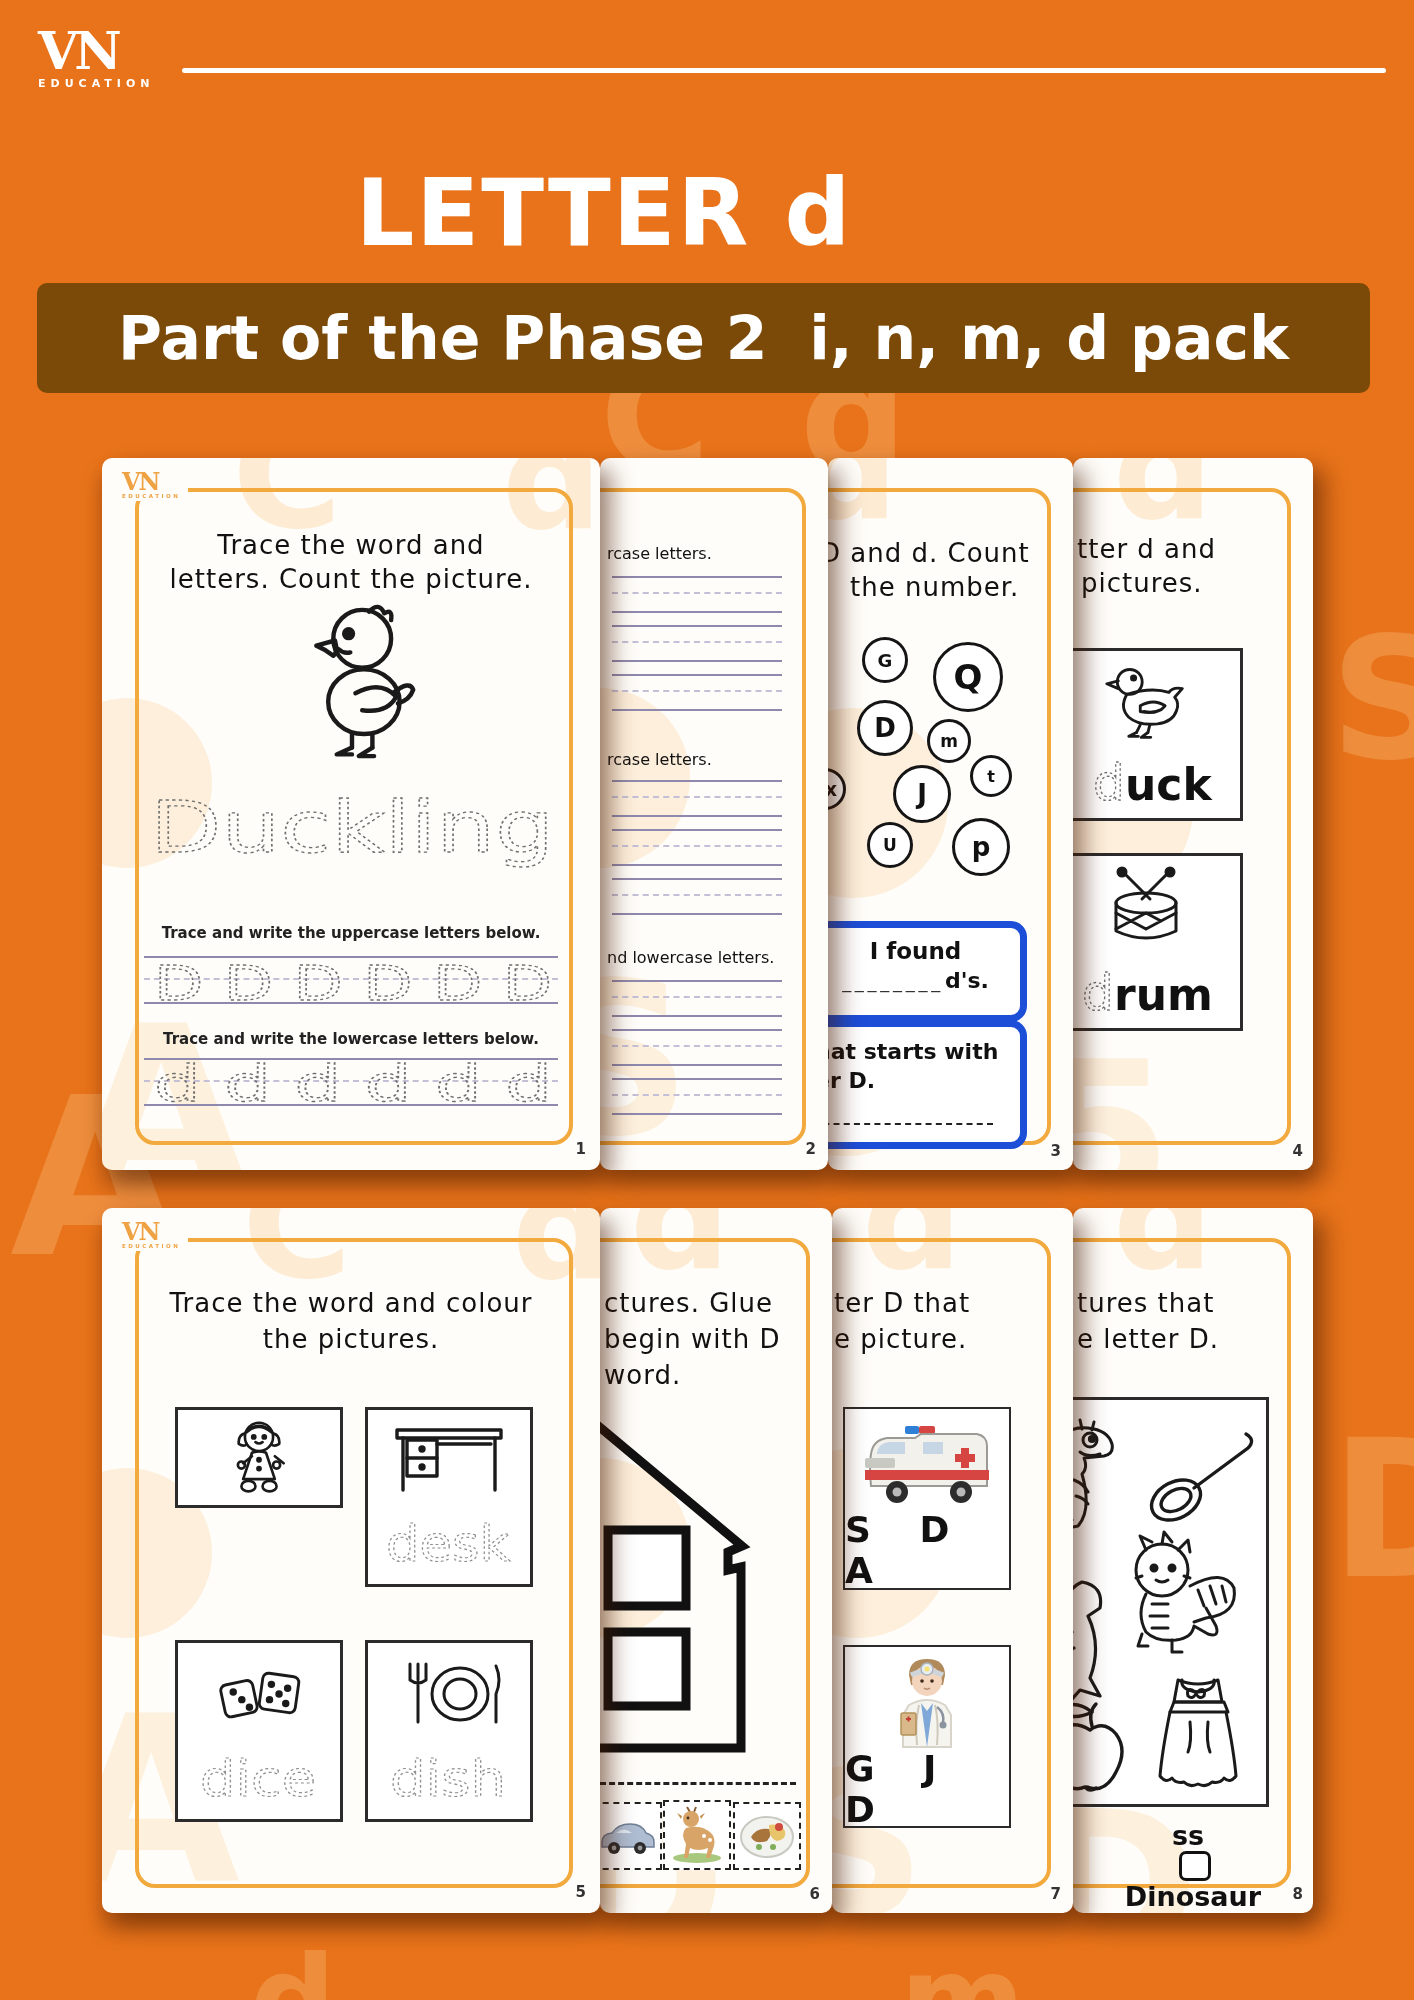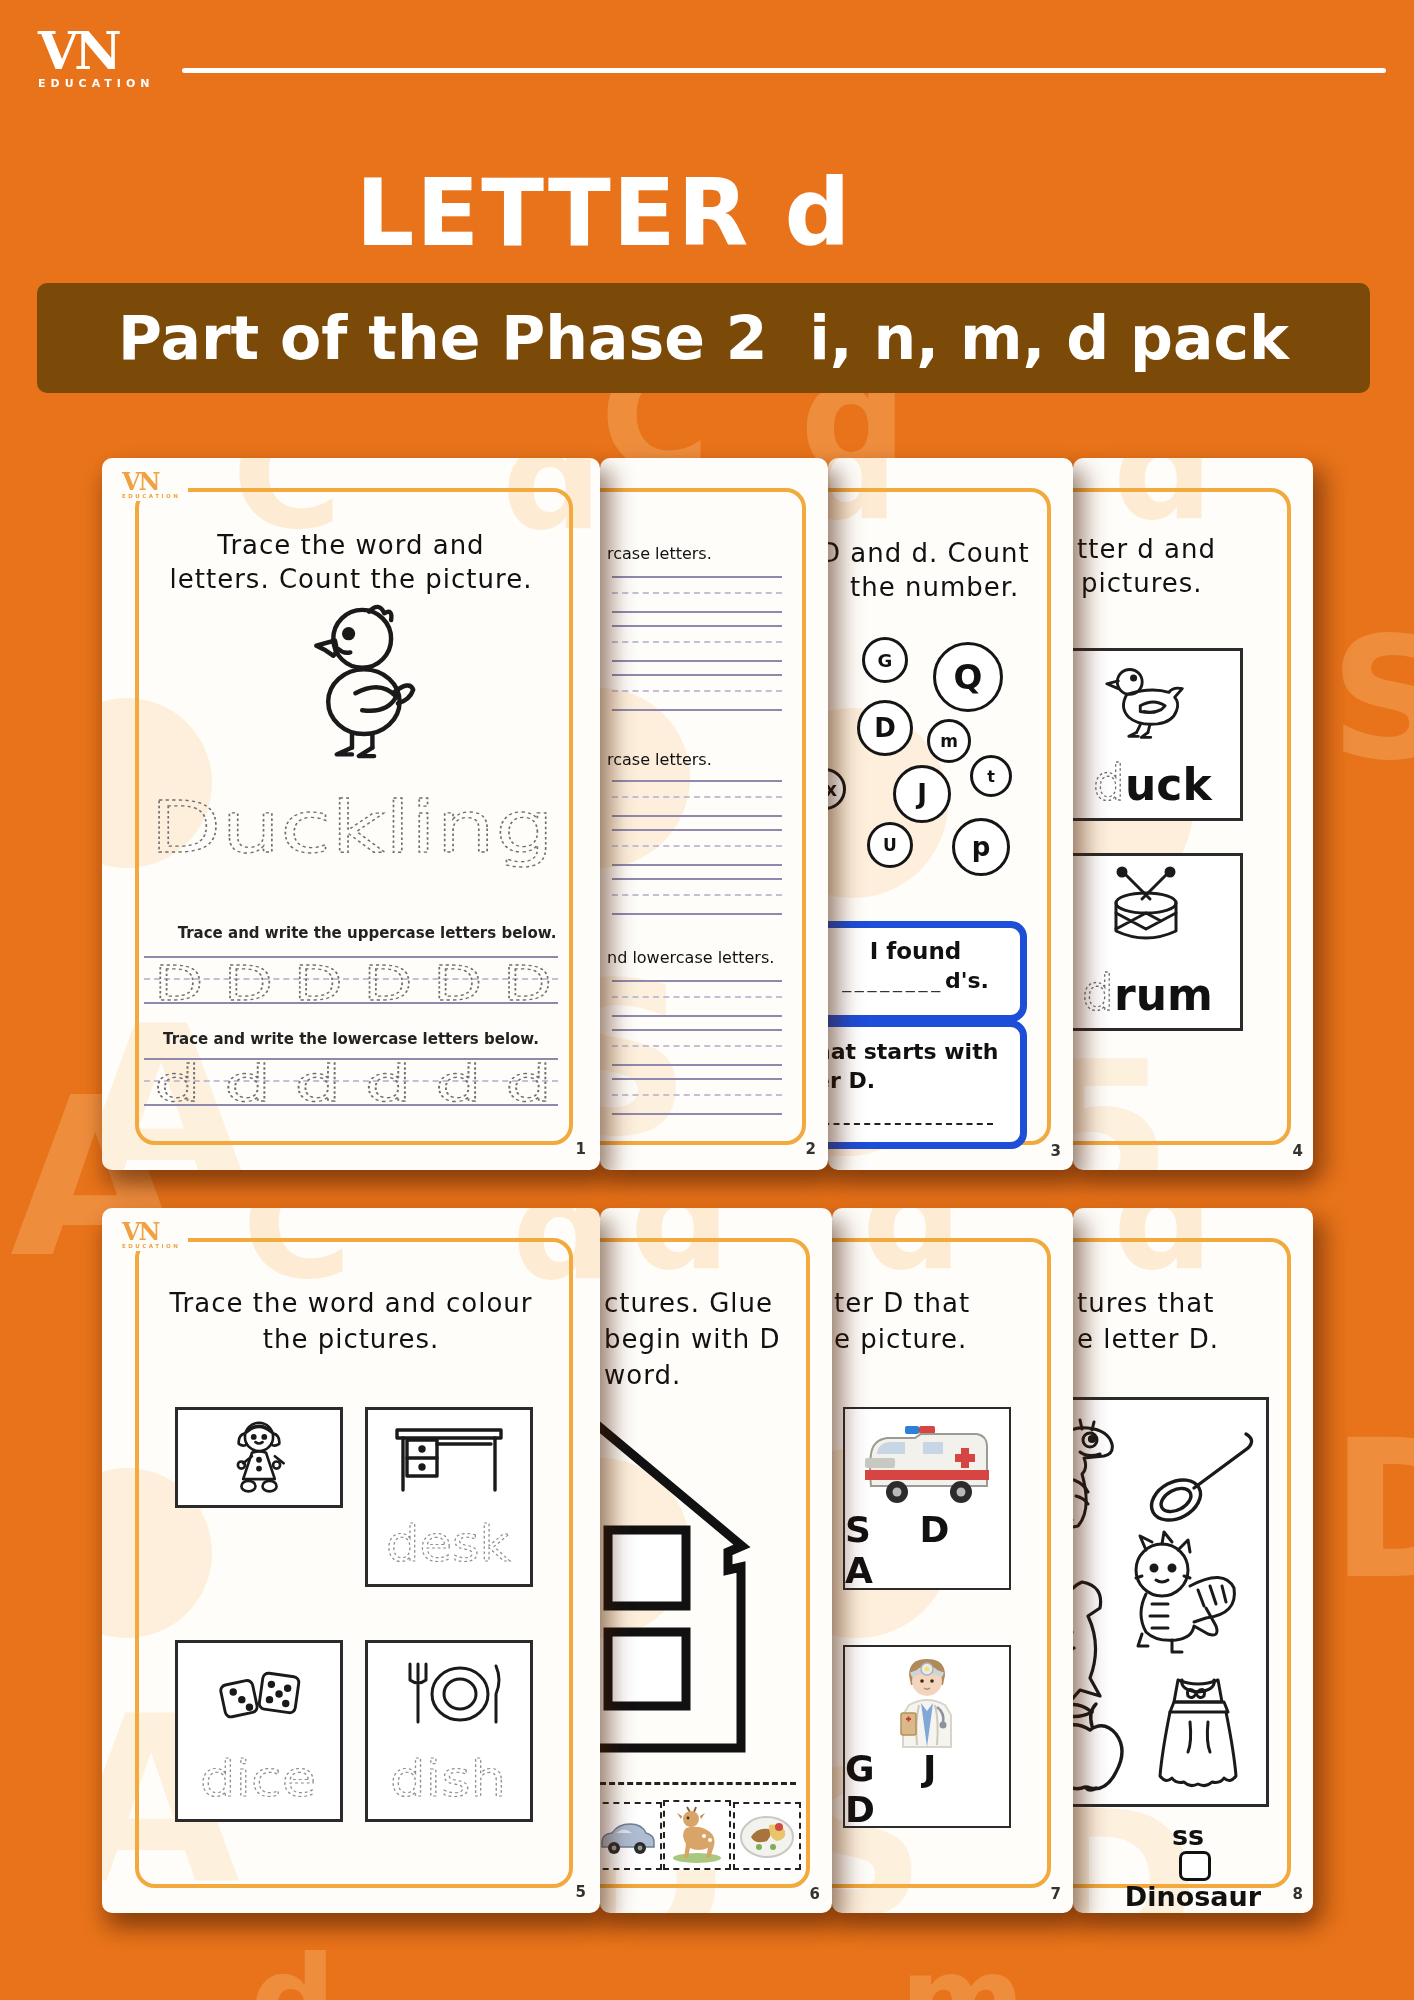--- a/index.html
+++ b/index.html
@@ -93,21 +93,21 @@
         <path d="M52,56 q15,-8 24,2 q-5,10 -20,8"></path>
         <path d="M74,56 q10,-8 12,-2 q-2,6 -9,8"></path>
         <path d="M50,80 v8 M62,80 v8"></path>
         <path d="M50,88 l-9,4 h9 M62,88 l-8,5 h9"></path>
       </g>
     </svg>
 
     <svg style="position:absolute;left:40px;top:308px;" width="420" height="110" viewBox="0 0 420 110">
       <text class="trace" x="8" y="86" font-size="72" textLength="404" lengthAdjust="spacingAndGlyphs" stroke-dasharray="2.5,2.6" font-family="DejaVu Sans, sans-serif">Duckling</text>
     </svg>
-    <div class="smlabel" style="top:466px;padding-left:16px;">Trace and write the uppercase letters below.</div>
+    <div class="smlabel" style="top:466px;">Trace and write the uppercase letters below.</div>
     <div class="rule3" style="left:42px;top:498px;width:414px;height:44px;">
         <i style="margin-top:20px;"></i>
       </div>
     <svg style="position:absolute;left:48px;top:496px;" width="408" height="52" viewBox="0 0 408 52">
       <text class="trace" x="4" y="46" font-size="48" textLength="398" lengthAdjust="spacingAndGlyphs" stroke-dasharray="2.4,2.4" font-family="DejaVu Sans, sans-serif">D D D D D D</text>
     </svg>
     <div class="smlabel" style="top:572px;">Trace and write the lowercase letters below.</div>
     <div class="rule3" style="left:42px;top:600px;width:414px;height:44px;">
         <i style="margin-top:20px;"></i>
       </div>

